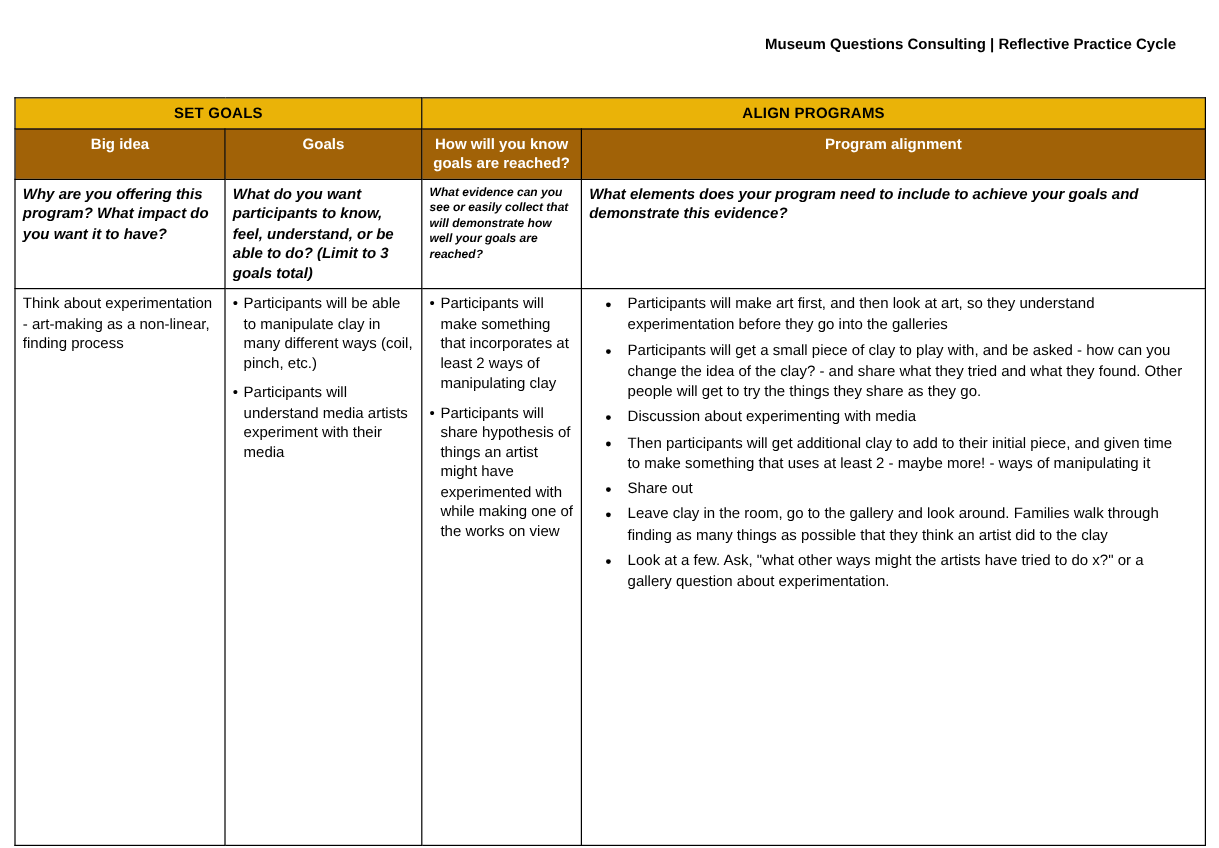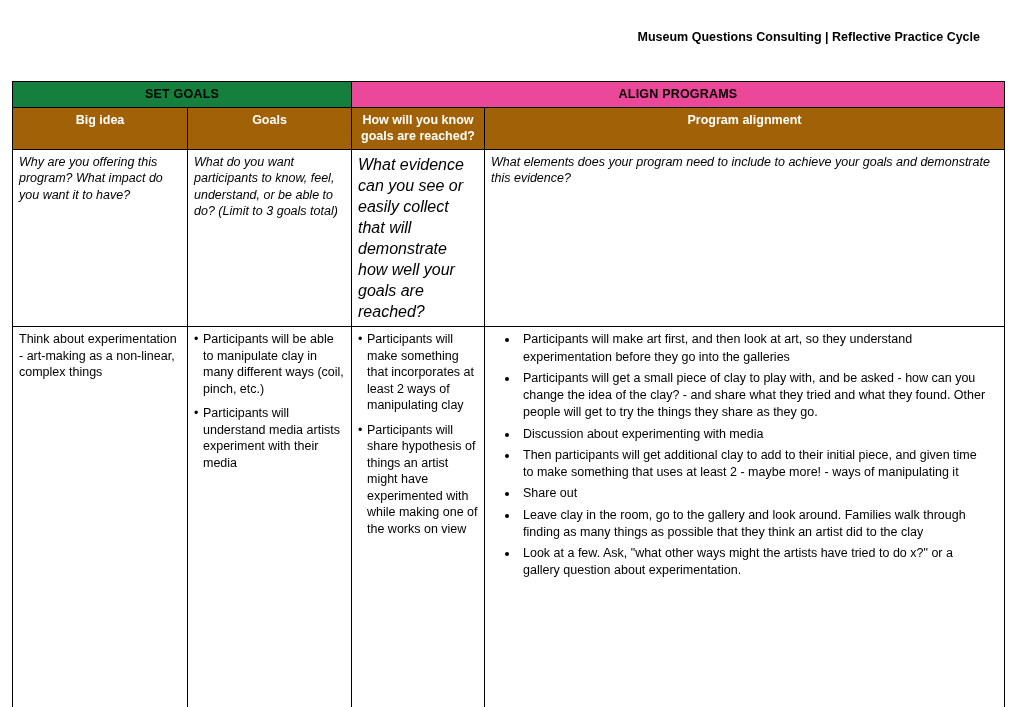--- a/index.html
+++ b/index.html
@@ -49,49 +49,49 @@
   
   .band {
     text-align: center;
     font-weight: bold;
     font-size: 11.5px;
     letter-spacing: 0.2px;
     padding: 3px 4px;
     vertical-align: middle;
   }
   .band-goals {
-    background: #15803d;
+    background: #eab308;
   }
   .band-align {
-    background: #ec4899;
+    background: #eab308;
   }
   
   .colhead {
     background: #a16207;
     color: #ffffff;
     font-weight: bold;
     text-align: center;
     font-size: 12.5px;
     vertical-align: middle;
     padding: 5px 6px;
     line-height: 1.25;
   }
   
   .prompt {
-    font-weight: normal;
+    font-weight: bold;
     font-style: italic;
     font-size: 12.5px;
     line-height: 1.33;
     padding: 7px 7px 9px 7px;
   }
   .prompt.center {
     text-align: left;
   }
   .prompt.narrow {
-    font-size: 16px;
+    font-size: 10px;
   }
   .content-cell {
     font-size: 12.5px;
     line-height: 1.35;
     padding: 7px 7px;
     height: 455px;
   }
   .bullet-dash {
     margin: 0;
     padding: 0;
@@ -157,21 +157,21 @@
         <td class="colhead">Program alignment</td>
       </tr>
       <tr>
         <td class="prompt">Why are you offering this program? What impact do you want it to have?</td>
         <td class="prompt center">What do you want participants to know, feel, understand, or be able to do? (Limit to 3 goals total)</td>
         <td class="prompt center narrow">What evidence can you see or easily collect that will demonstrate how well your goals are reached?</td>
         <td class="prompt center">What elements does your program need to include to achieve your goals and demonstrate this evidence?</td>
       </tr>
       <tr>
         <td class="content-cell plaintext">
-          <p>Think about experimentation - art-making as a non-linear, complex things</p>
+          <p>Think about experimentation - art-making as a non-linear, finding process</p>
         </td>
         <td class="content-cell">
           <ul class="bullet-dash">
             <li>Participants will be able to manipulate clay in many different ways (coil, pinch, etc.)</li>
             <li>Participants will understand media artists experiment with their media</li>
           </ul>
         </td>
         <td class="content-cell">
           <ul class="bullet-dash">
             <li>Participants will make something that incorporates at least 2 ways of manipulating clay</li>

